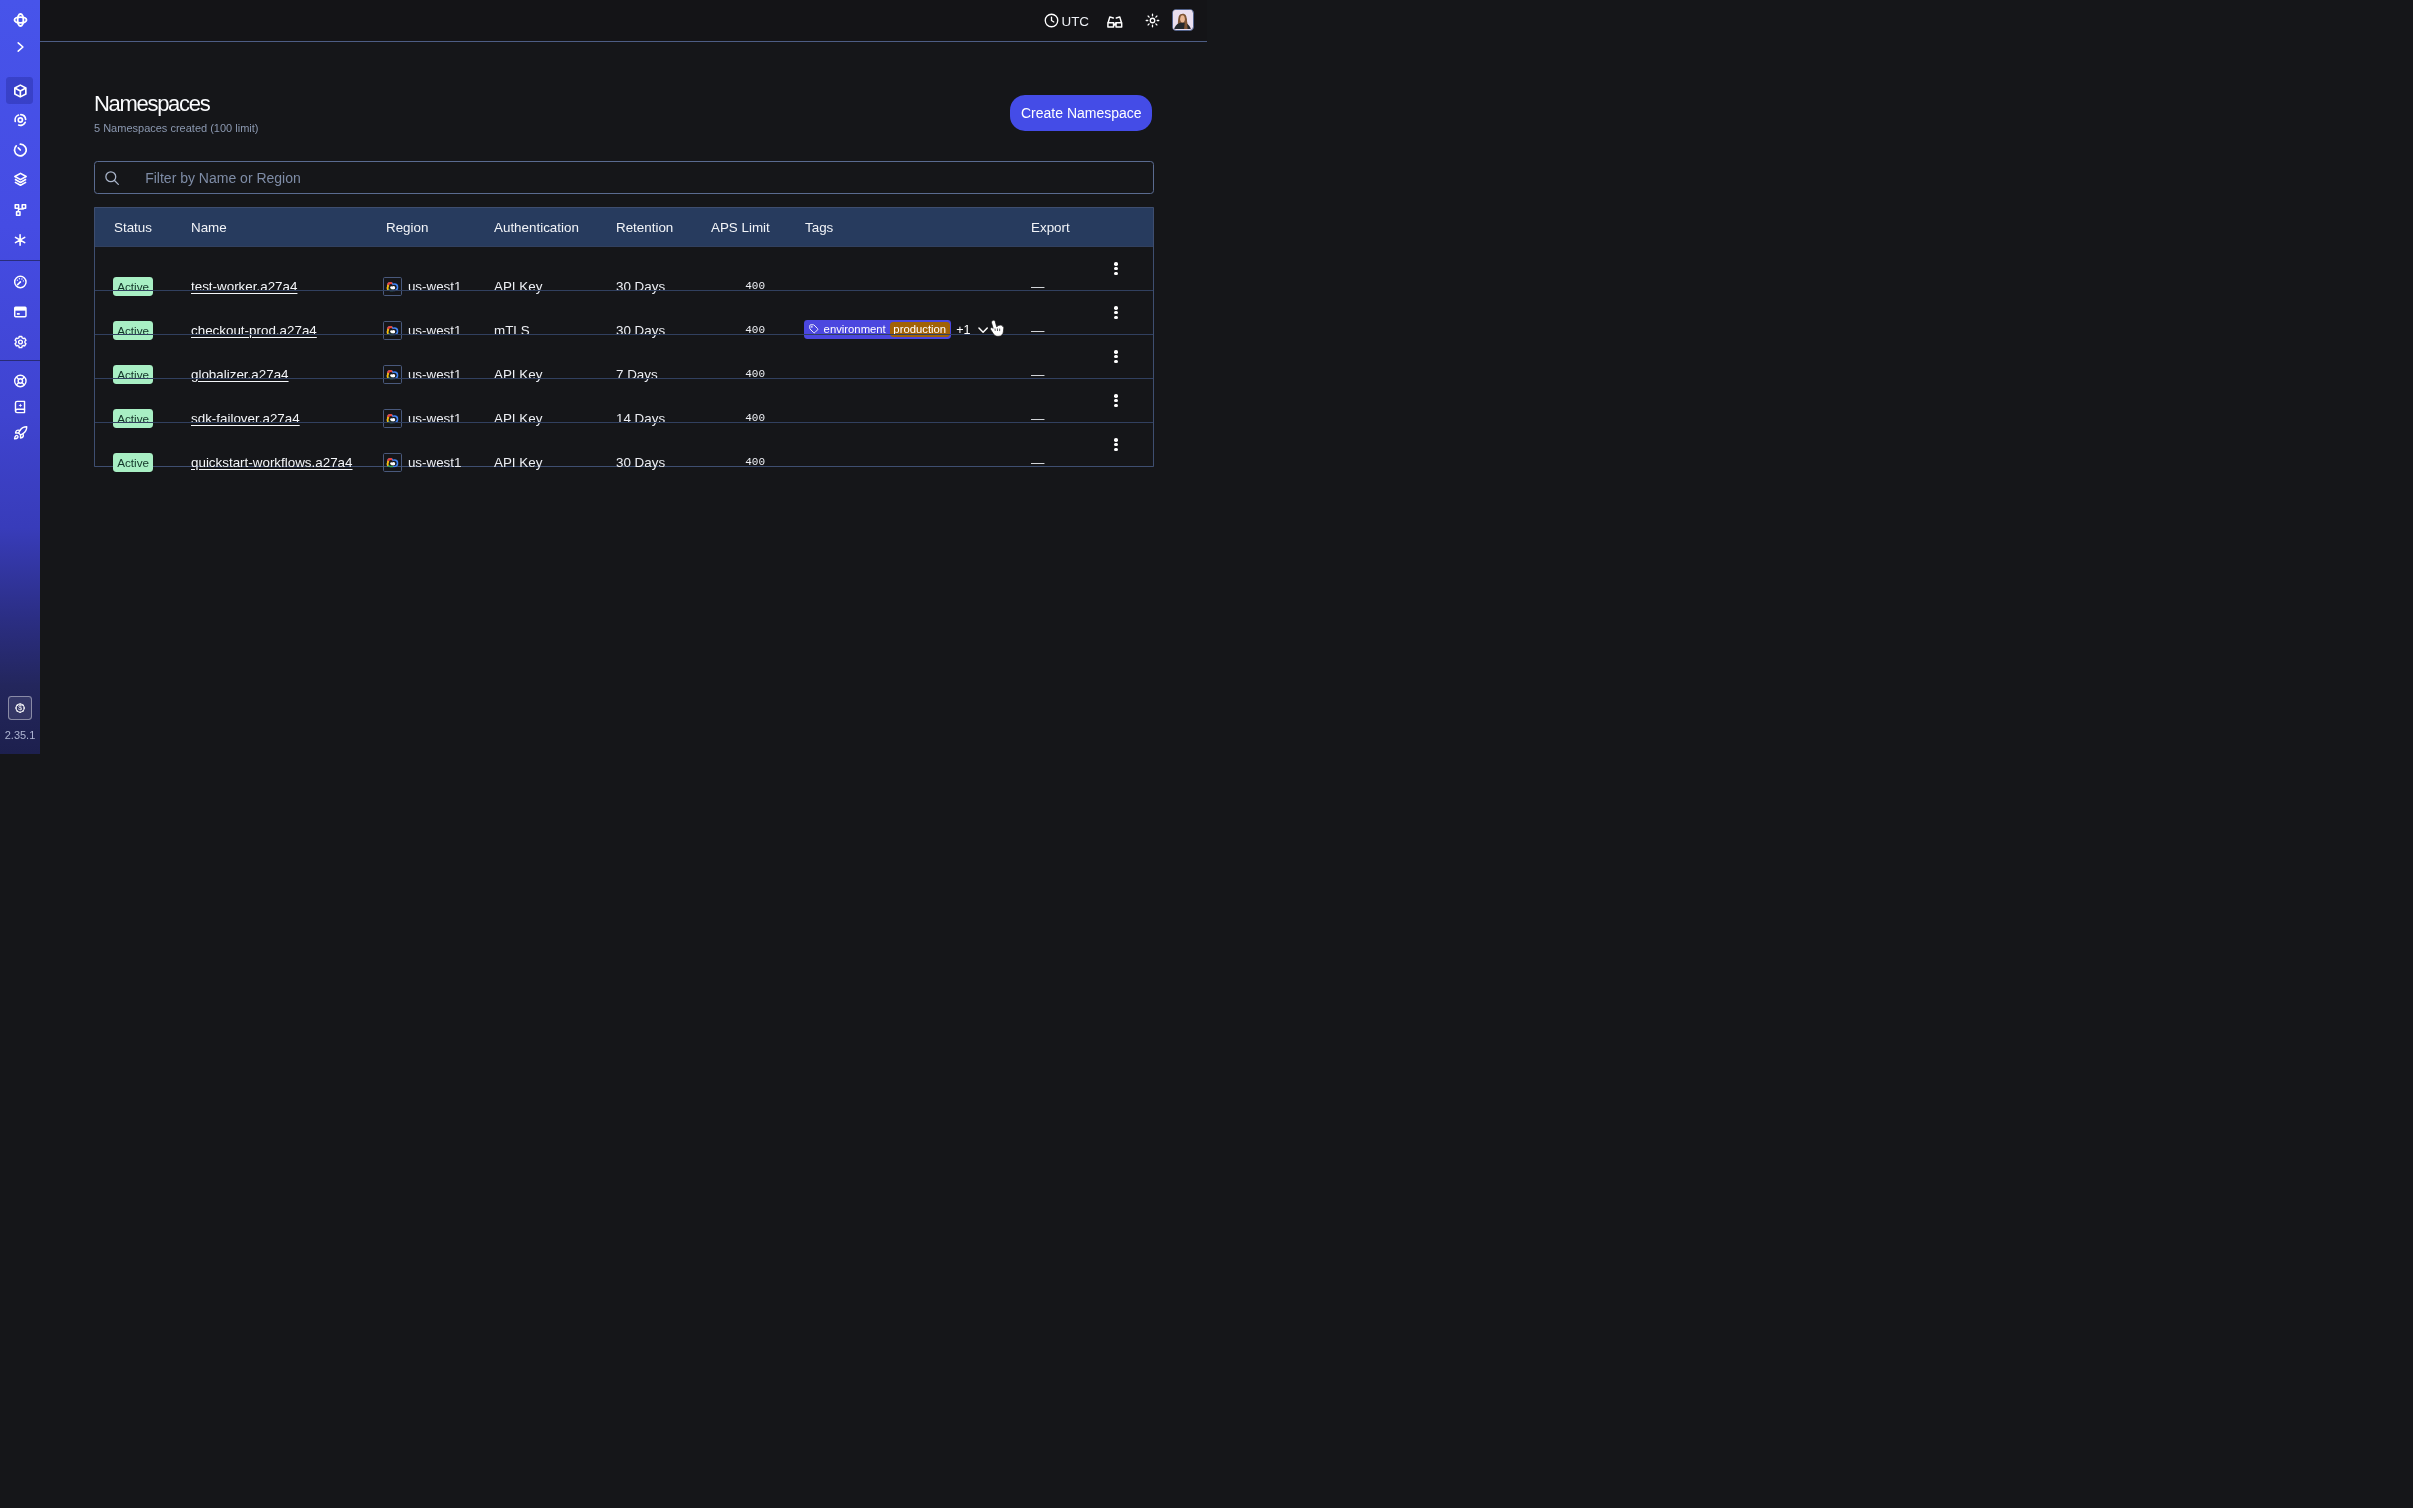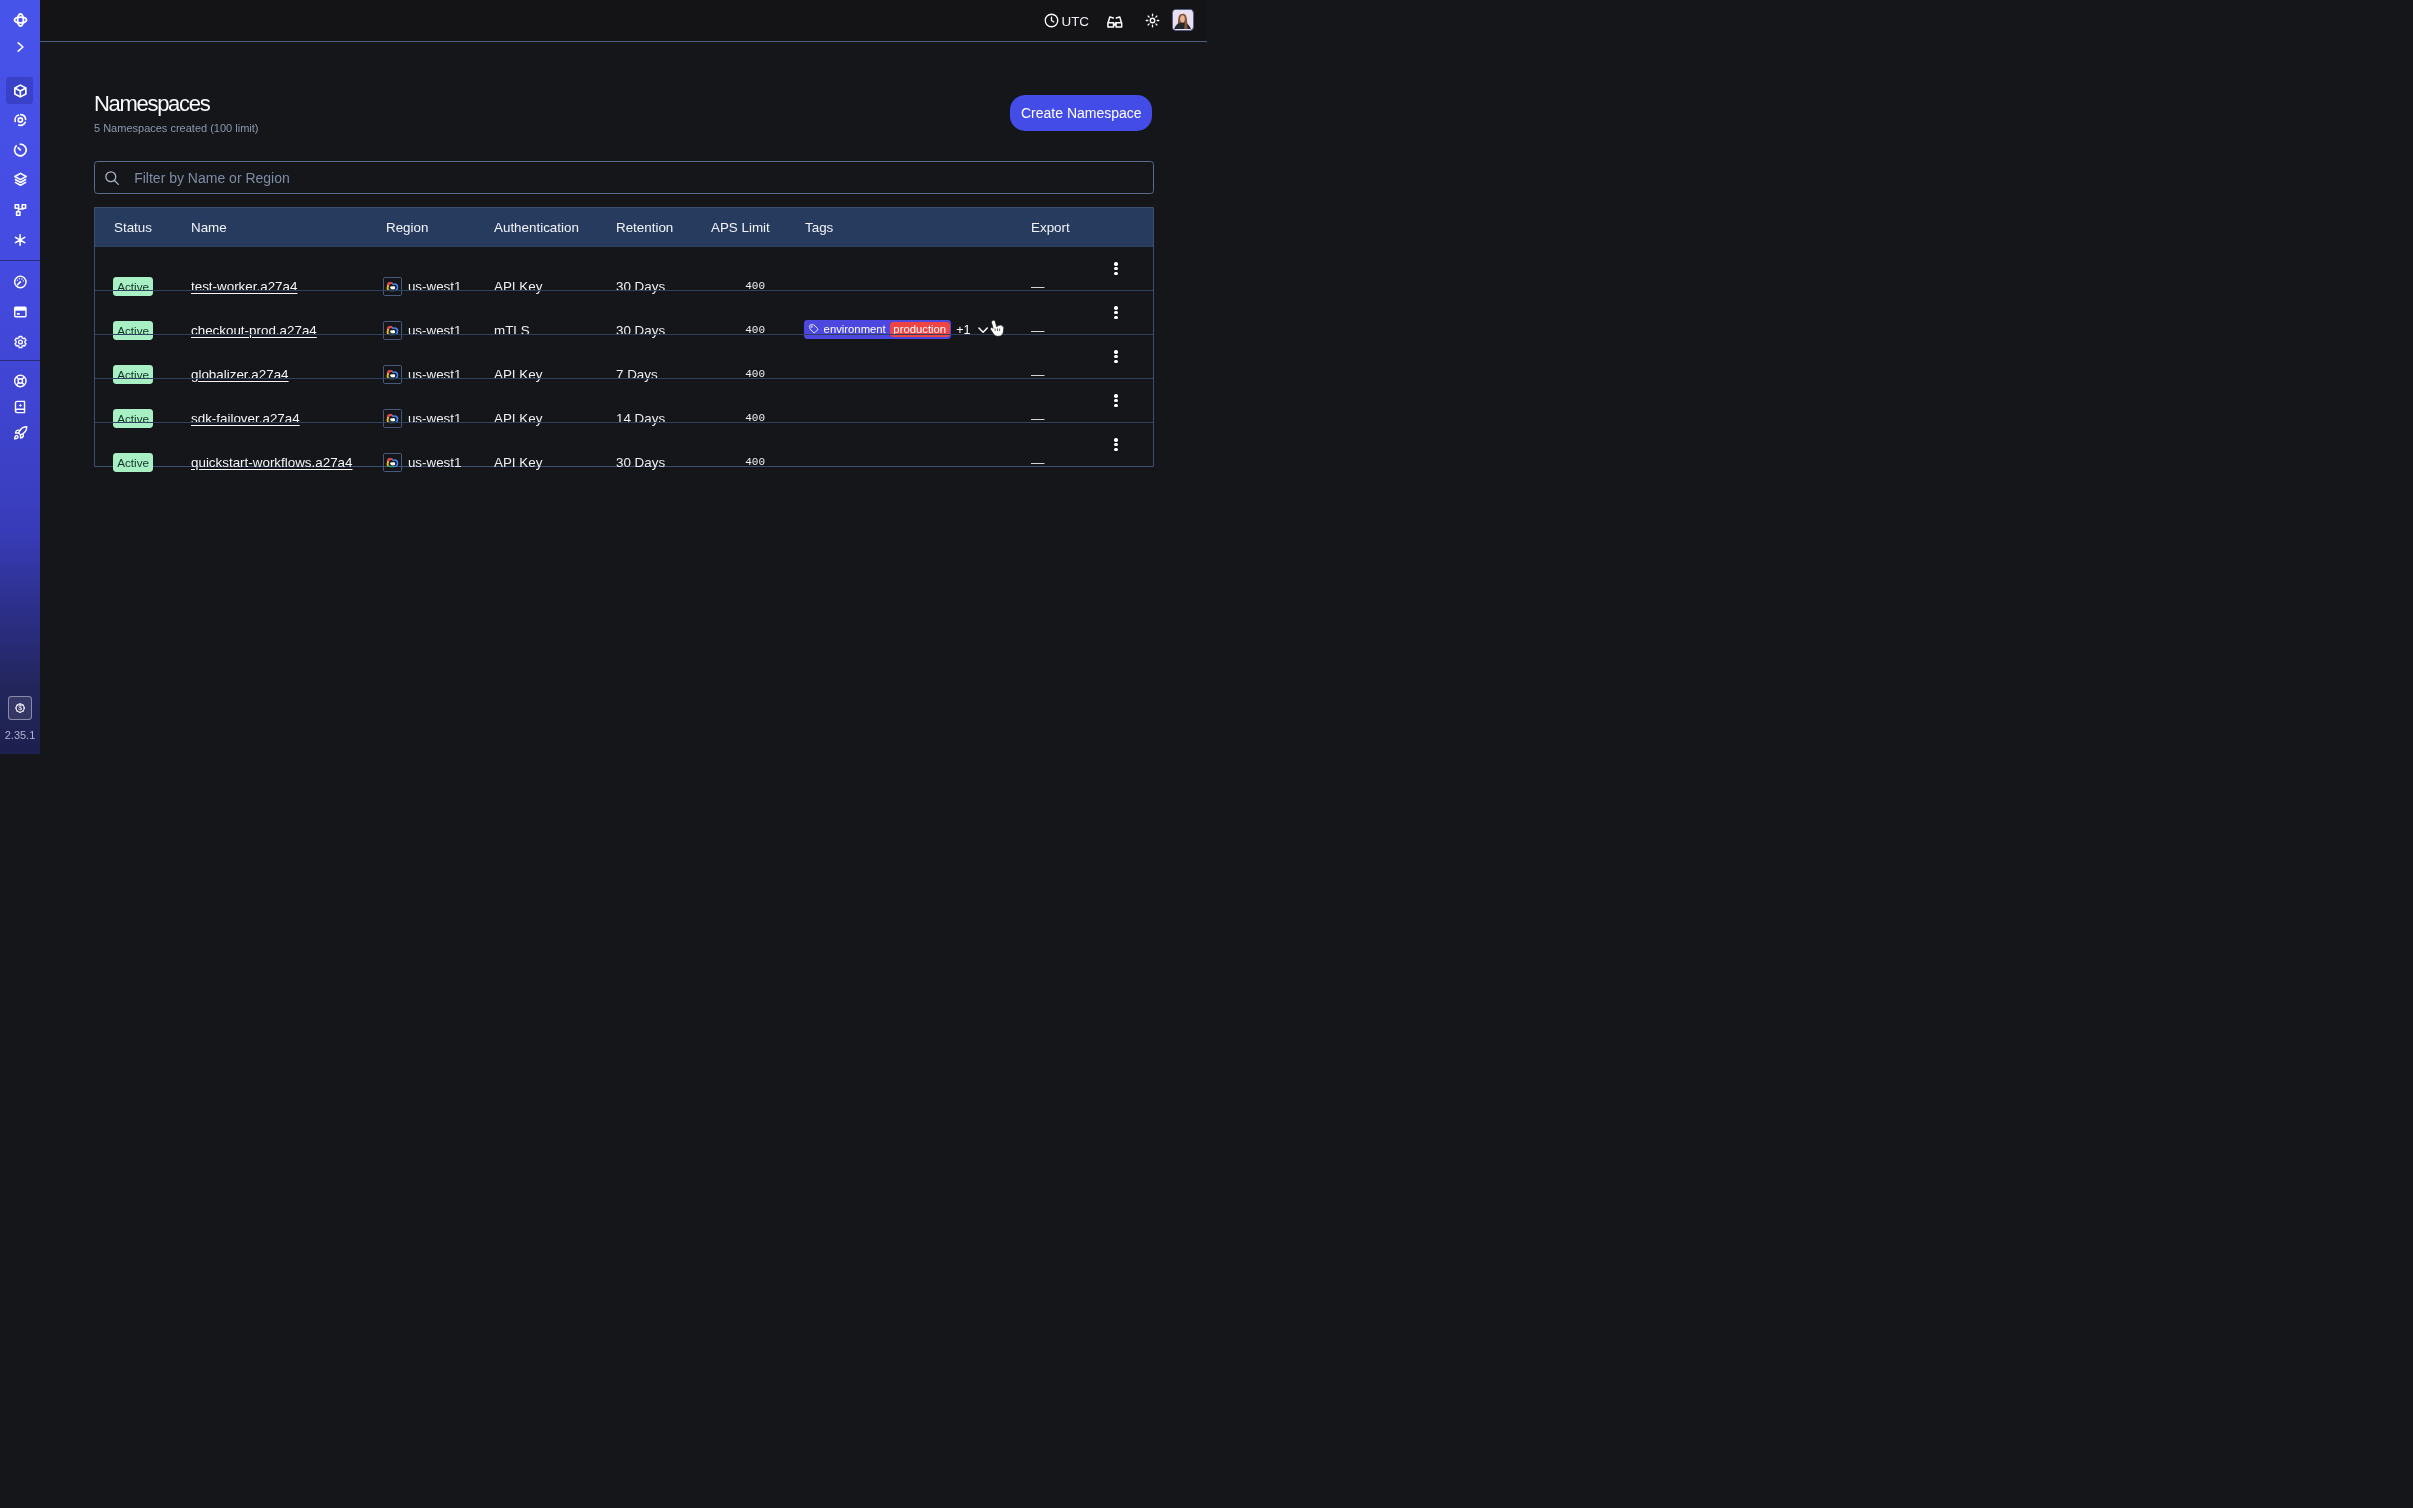--- a/index.html
+++ b/index.html
@@ -20,34 +20,34 @@
   .topbar .utc { position:absolute; right:118px; top:0; height:42px; line-height:43px; color:#eef1f6; font-size:13.4px; }
   .topbar .glasses { position:absolute; right:83px; top:13.4px; }
   .topbar .sun { position:absolute; right:47px; top:13.4px; }
   .topbar .avatar { position:absolute; right:12.6px; top:9.2px; width:22px; height:22px; border-radius:4.2px; border:1.3px solid #51618a; overflow:hidden; background:#e9dff1; }
   .content { position:absolute; left:54px; right:53px; top:42px; }
   h1 { position:absolute; left:0; top:49px; font-size:22px; font-weight:500; color:#fbfcfe; letter-spacing:-1.3px; }
   .subtitle { position:absolute; left:0; top:80px; font-size:11px; color:#8b98b0; }
   .createbtn { position:absolute; top:53px; right:1.7px; width:142px; height:36px; background:#444ce7; color:#fff; font-size:14px; border:none; border-radius:15px; display:flex; align-items:center; justify-content:center; }
   .search { position:absolute; left:0; right:0; top:119px; height:33px; border:0.8px solid #5a6b90; border-radius:3.4px; display:flex; align-items:center; }
   .search svg { margin-left:9.2px; }
-  .search .ph { margin-left:14px; font-size:14px; color:#7e8ca6; }
+  .search .ph { margin-left:25px; font-size:14px; color:#7e8ca6; }
   
   .tbl { position:absolute; left:0; right:0; top:165px; border:0.8px solid #3e4e70; border-radius:0.8px; }
   .thead { position:relative; height:38px; background:#273b5e; color:#f2f4f8; font-size:13.4px; }
   .thead span { position:absolute; top:0; height:38px; line-height:39px; }
   .row { position:relative; height:44px; border-top:0.8px solid #31405f; font-size:13.4px; color:#edeff4; }
   .row:first-of-type { border-top:none; }
   .cell { position:absolute; top:17px; height:44px; display:flex; align-items:center; }
   .badge { display:inline-flex; align-items:center; justify-content:center; background:#a8efc4; color:#123428; font-size:11.7px; font-weight:500; height:19px; padding:0 4.2px; border-radius:3.4px; }
   .nm { color:#f4f6f9; text-decoration:underline; text-underline-offset:2.1px; text-decoration-thickness:1.3px; }
   .gbox { width:19px; height:19px; border:0.8px solid #49597c; border-radius:1.7px; display:flex; align-items:center; justify-content:center; margin-right:5.9px; }
   .mono { font-family:"Liberation Mono", monospace; font-size:11px; }
   .tag { display:inline-flex; align-items:center; height:19px; background:#4b47df; border-radius:3.4px; color:#fff; font-size:11.3px; padding:0 1.7px 0 5px; }
-  .tag .pill { background:#ef4444; border-radius:3.4px; height:15px; line-height:15px; padding:0 3.4px; margin-left:4.2px; }
+  .tag .pill { background:#a16207; border-radius:3.4px; height:15px; line-height:15px; padding:0 3.4px; margin-left:4.2px; }
   .kebab { position:absolute; display:flex; flex-direction:column; gap:1.3px; }
   .kebab i { width:3.5px; height:3.5px; border-radius:50%; background:#fff; }
   .dash { color:#e8ebf0; }
   .tfoot { position:relative; height:47px; border-top:0.8px solid #31405f; }
   .psel { position:absolute; left:21px; top:5px; width:57px; height:33px; border:0.8px solid #4a5a7c; border-radius:4.2px; color:#eef1f6; font-size:14px; display:flex; align-items:center; }
   .pinfo { position:absolute; top:0; height:47px; line-height:48px; color:#f0f2f6; font-size:14px; }
 </style>
 </head>
 <body>
 <div class="app">

